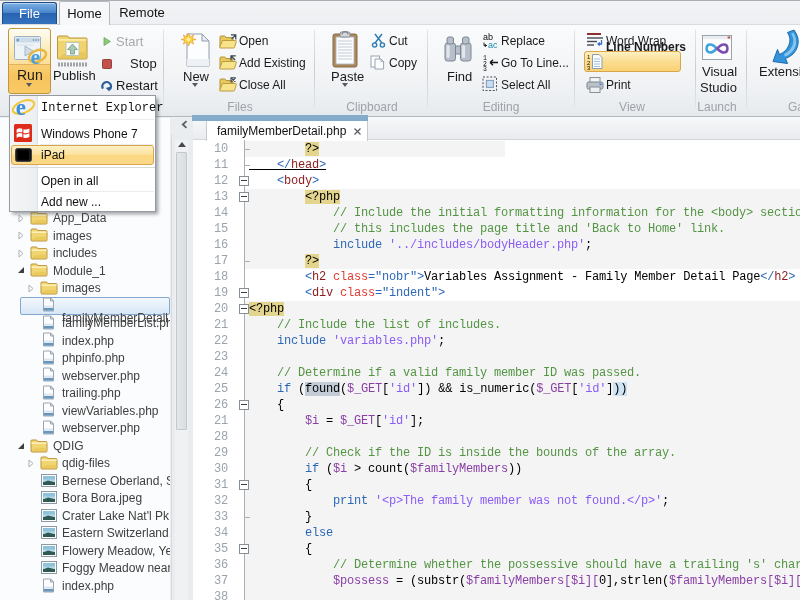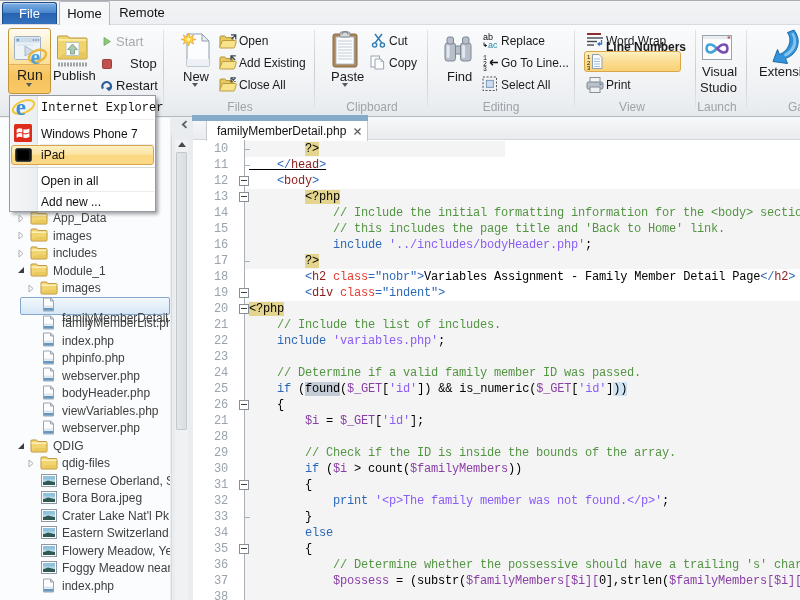--- a/index.html
+++ b/index.html
@@ -347,21 +347,21 @@
       <rect x="3" y="11" width="9" height="2.6" fill="#6796bd"></rect>
       <rect x="3" y="8.6" width="9" height="2.2" fill="#dbe7f0"></rect>
     </svg>
 <div class="trow" style="left:62px;top:368px;line-height:17px;">webserver.php</div>
 <svg class="abs" style="left:41px;top:385px;" width="15" height="15" viewBox="0 0 15 15">
       <path d="M2.5 1 L9.5 1 L12.5 4 L12.5 14 L2.5 14 Z" fill="#fdfdfe" stroke="#9aa5b2" stroke-width="1"></path>
       <path d="M9.5 1 L9.5 4 L12.5 4 Z" fill="#e7ecf2" stroke="#9aa5b2" stroke-width="1"></path>
       <rect x="3" y="11" width="9" height="2.6" fill="#6796bd"></rect>
       <rect x="3" y="8.6" width="9" height="2.2" fill="#dbe7f0"></rect>
     </svg>
-<div class="trow" style="left:62px;top:385px;line-height:17px;">bodyHeader.php</div>
+<div class="trow" style="left:62px;top:385px;line-height:17px;">trailing.php</div>
 <svg class="abs" style="left:41px;top:402px;" width="15" height="15" viewBox="0 0 15 15">
       <path d="M2.5 1 L9.5 1 L12.5 4 L12.5 14 L2.5 14 Z" fill="#fdfdfe" stroke="#9aa5b2" stroke-width="1"></path>
       <path d="M9.5 1 L9.5 4 L12.5 4 Z" fill="#e7ecf2" stroke="#9aa5b2" stroke-width="1"></path>
       <rect x="3" y="11" width="9" height="2.6" fill="#6796bd"></rect>
       <rect x="3" y="8.6" width="9" height="2.2" fill="#dbe7f0"></rect>
     </svg>
 <div class="trow" style="left:62px;top:403px;line-height:17px;">viewVariables.php</div>
 <svg class="abs" style="left:41px;top:420px;" width="15" height="15" viewBox="0 0 15 15">
       <path d="M2.5 1 L9.5 1 L12.5 4 L12.5 14 L2.5 14 Z" fill="#fdfdfe" stroke="#9aa5b2" stroke-width="1"></path>
       <path d="M9.5 1 L9.5 4 L12.5 4 Z" fill="#e7ecf2" stroke="#9aa5b2" stroke-width="1"></path>

